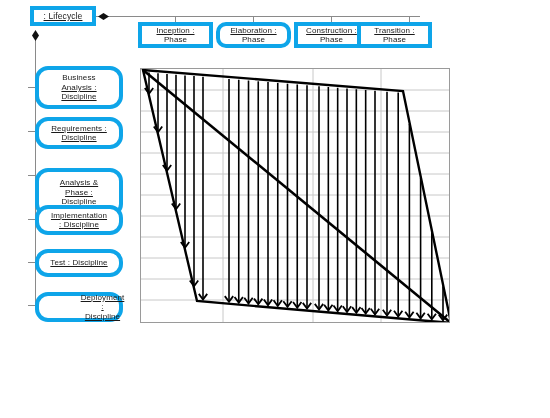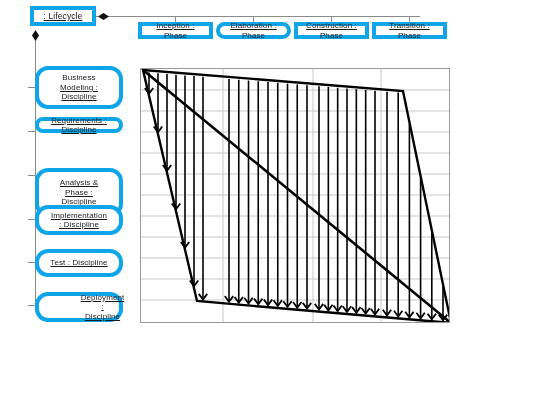--- a/index.html
+++ b/index.html
@@ -27,21 +27,21 @@
   .uml-label{
     text-decoration:underline;
     text-underline-offset:1px;
   }
 
   #lifecycle-box{
     left:30px;top:6px;width:66px;height:20px;
     font-size:8.5px;
   }
   .phase-box{
-    top:22px;width:75px;height:17px;font-size:8px;
+    top:22px;width:75px;height:26px;font-size:8px;
   }
   .discipline-box{
     left:35px;width:88px;font-size:8px;border-radius:13px;
   }
 
   
   .line-h{position:absolute;height:1px;background:#8a8a8a;}
   .line-v{position:absolute;width:1px;background:#8a8a8a;}
 
   
@@ -106,36 +106,36 @@
       <span class="uml-label">Elaboration :</span>
       <span>Phase</span>
     </span>
   </div>
   <div class="uml-box phase-box" style="left:294px;">
     <span>
       <span class="uml-label">Construction :</span>
       <span>Phase</span>
     </span>
   </div>
-  <div class="uml-box phase-box" style="left:372px;justify-content:center;">
+  <div class="uml-box phase-box" style="left:357px;justify-content:center;">
     <span>
       <span class="uml-label">Transition :</span>
       <span>Phase</span>
     </span>
   </div>
 
   <div class="uml-box discipline-box" style="top:66px;height:43px;">
     <span>
       <span>Business</span>
-      <span class="uml-label">Modeling :</span>
-      <span class="uml-label">Discipline</span>
-    </span>
-  </div>
-
-  <div class="uml-box discipline-box" style="top:117px;height:16px;">
+      <span class="uml-label">Analysis :</span>
+      <span class="uml-label">Discipline</span>
+    </span>
+  </div>
+
+  <div class="uml-box discipline-box" style="top:117px;height:32px;">
     <span>
       <span class="uml-label">Requirements :</span>
       <span class="uml-label">Discipline</span>
     </span>
   </div>
 
   <div class="uml-box discipline-box" style="top:168px;height:49px;">
     <span>
       <span class="uml-label">Analysis &amp;</span>
       <span class="uml-label">Phase :</span>

